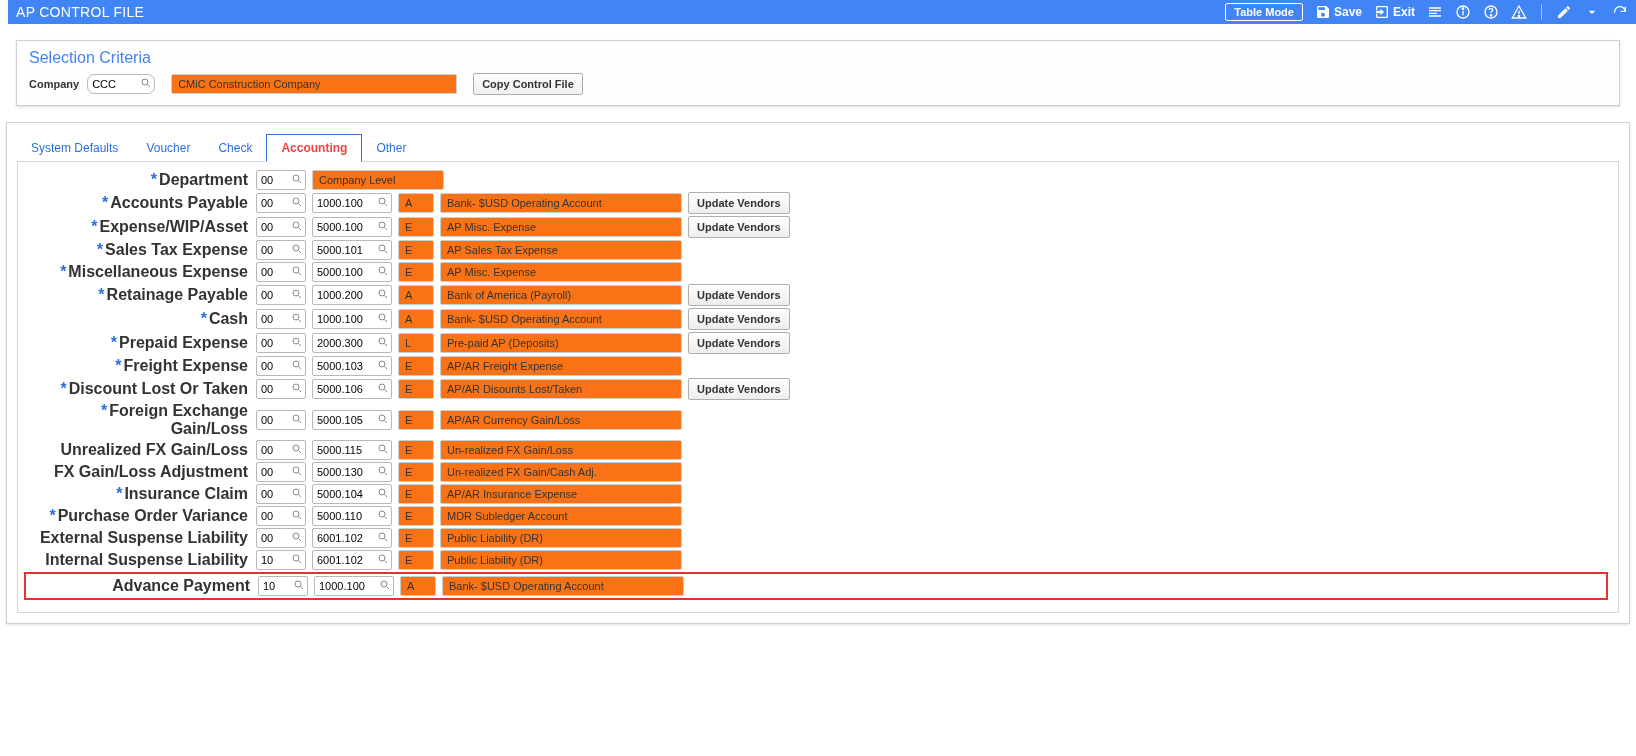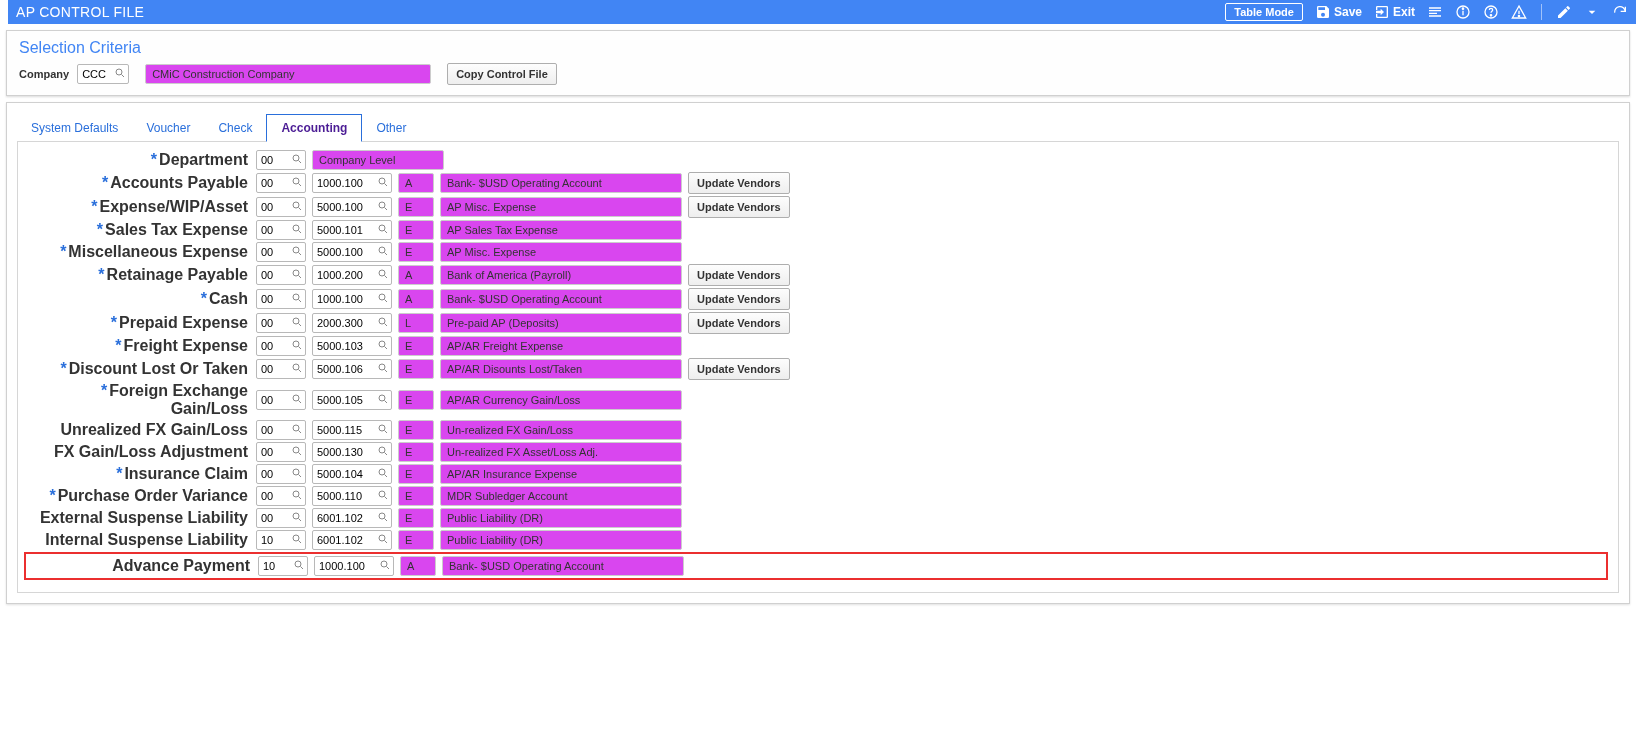--- a/index.html
+++ b/index.html
@@ -7,35 +7,35 @@
 
   .header-bar { background: #4185f4; color: #fff; height: 24px; display: flex; align-items: center; justify-content: space-between; padding: 0 8px; margin-left: 8px; }
   .header-title { font-size: 14px; font-weight: 400; letter-spacing: .3px; }
   .header-tools { display: flex; align-items: center; gap: 12px; }
   .btn-outline { border: 1px solid #fff; background: transparent; color: #fff; padding: 2px 8px; font-size: 11px; border-radius: 2px; cursor: pointer; font-weight: bold; }
   .hdr-icon { color: #fff; cursor: pointer; display: inline-flex; align-items: center; gap: 3px; font-size: 14px; }
   .hdr-icon.small svg { width: 16px; height: 16px; }
   .hdr-text { font-size: 12px; font-weight: bold; }
   .hdr-sep { width: 1px; height: 16px; background: rgba(255,255,255,.5); margin: 0 2px; }
 
-  .outer-panel { margin: 6px; border: 1px solid #d0d0d0; background: #fefefe; box-shadow: 0 1px 2px rgba(0,0,0,.15); }
+  .outer-panel { margin: 16px; border: 1px solid #d0d0d0; background: #fefefe; box-shadow: 0 1px 2px rgba(0,0,0,.15); }
   .panel-body { padding: 8px 12px 10px; }
   .section-title { color: #4185f4; font-size: 16px; font-weight: 400; margin-bottom: 6px; }
   .row-criteria { display: flex; align-items: center; gap: 6px; }
   .crit-label { font-size: 11px; color: #333; font-weight: bold; margin-right: 2px; }
   .lov-wrap { position: relative; display: inline-block; }
   .lov-wrap input { height: 20px; border: 1px solid #b8b8b8; border-radius: 2px; padding: 0 20px 0 4px; font-size: 11px; background: #fff; }
   .lov-wrap .search-icon { position: absolute; right: 3px; top: 50%; transform: translateY(-50%); color: #999; pointer-events: none; }
-  .ro-field { height: 20px; border: 1px solid #ccc; border-radius: 2px; background: #d946ef; padding: 0 6px; font-size: 11px; display: inline-flex; align-items: center; color: #333; }
+  .ro-field { height: 20px; border: 1px solid #ccc; border-radius: 2px; background: #f97316; padding: 0 6px; font-size: 11px; display: inline-flex; align-items: center; color: #333; }
   .std-btn { height: 22px; border: 1px solid #aeaeae; background: linear-gradient(#fdfdfd,#eee); border-radius: 2px; padding: 0 8px; font-size: 11px; cursor: pointer; font-weight: bold; color: #333; }
 
   .tab-panel { margin: 6px; border: 1px solid #d0d0d0; background: #fff; box-shadow: 0 1px 2px rgba(0,0,0,.12); }
   .tab-strip { display: flex; align-items: flex-end; padding-top: 10px; padding-left: 10px; }
   .tab-item { padding: 6px 14px; font-size: 12px; color: #2a6fdb; cursor: pointer; }
-  .tab-item.active { border: 1px solid #2a6fdb; border-bottom: 1px solid #fff; color: #4c1d95; font-weight: bold; position: relative; top: 1px; background: #fff; }
+  .tab-item.active { border: 1px solid #2a6fdb; border-bottom: 1px solid #fff; color: #ef4444; font-weight: bold; position: relative; top: 1px; background: #fff; }
   .tab-content { border: 1px solid #d6d6d6; margin: 0 10px 10px; padding: 6px 10px 10px; border-top: 1px solid #d6d6d6; }
 
   .form-row { display: flex; align-items: center; margin: 2px 0; gap: 6px; }
   .row-label { width: 222px; text-align: right; font-size: 16px; font-weight: bold; color: #333; padding-right: 2px; }
   .row-label .req { color: #2a6fdb; margin-right: 2px; }
   .dept-input { width: 50px; }
   .acct-input { width: 80px; }
   .type-box { width: 36px; }
   .desc-box { width: 242px; }
   .desc-box-dept { width: 132px; }
@@ -110,21 +110,21 @@
     </span>
   </div>
 </div>
 
 <div class="outer-panel">
   <div class="panel-body">
     <div class="section-title">Selection Criteria</div>
     <div class="row-criteria">
       <span class="crit-label">Company</span>
       <span class="lov-wrap">
-        <input class="dept-input" style="width: 52px;" value="CCC">
+        <input class="dept-input" style="width: 68px; border-radius: 7px;" value="CCC">
         <span class="search-icon"><svg class="search-svg" viewBox="0 0 24 24" fill="none" stroke="#888" stroke-width="2">
               <circle cx="10" cy="10" r="6"></circle>
               <line x1="15" y1="15" x2="20" y2="20"></line>
             </svg></span>
       </span>
       <span class="ro-field" style="width:286px;margin-left:10px">CMiC Construction Company</span>
       <button class="std-btn" style="margin-left:10px">Copy Control File</button>
     </div>
   </div>
 </div>
@@ -350,21 +350,21 @@
               <line x1="15" y1="15" x2="20" y2="20"></line>
             </svg>
 </span></span>
         <span class="lov-wrap"><input class="acct-input" value="5000.130" style=""><span class="search-icon">
   <svg class="search-svg" viewBox="0 0 24 24" fill="none" stroke="#888" stroke-width="2">
               <circle cx="10" cy="10" r="6"></circle>
               <line x1="15" y1="15" x2="20" y2="20"></line>
             </svg>
 </span></span>
         <span class="ro-field type-box">E</span>
-        <span class="ro-field desc-box">Un-realized FX Asset/Loss Adj.</span>
+        <span class="ro-field desc-box">Un-realized FX Gain/Cash Adj.</span>
       </div>
       <div class="form-row">
         <div class="row-label"><span class="req">*</span>Insurance Claim</div>
         <span class="lov-wrap"><input class="dept-input" value="00" style=""><span class="search-icon">
   <svg class="search-svg" viewBox="0 0 24 24" fill="none" stroke="#888" stroke-width="2">
               <circle cx="10" cy="10" r="6"></circle>
               <line x1="15" y1="15" x2="20" y2="20"></line>
             </svg>
 </span></span>
         <span class="lov-wrap"><input class="acct-input" value="5000.104" style=""><span class="search-icon">

